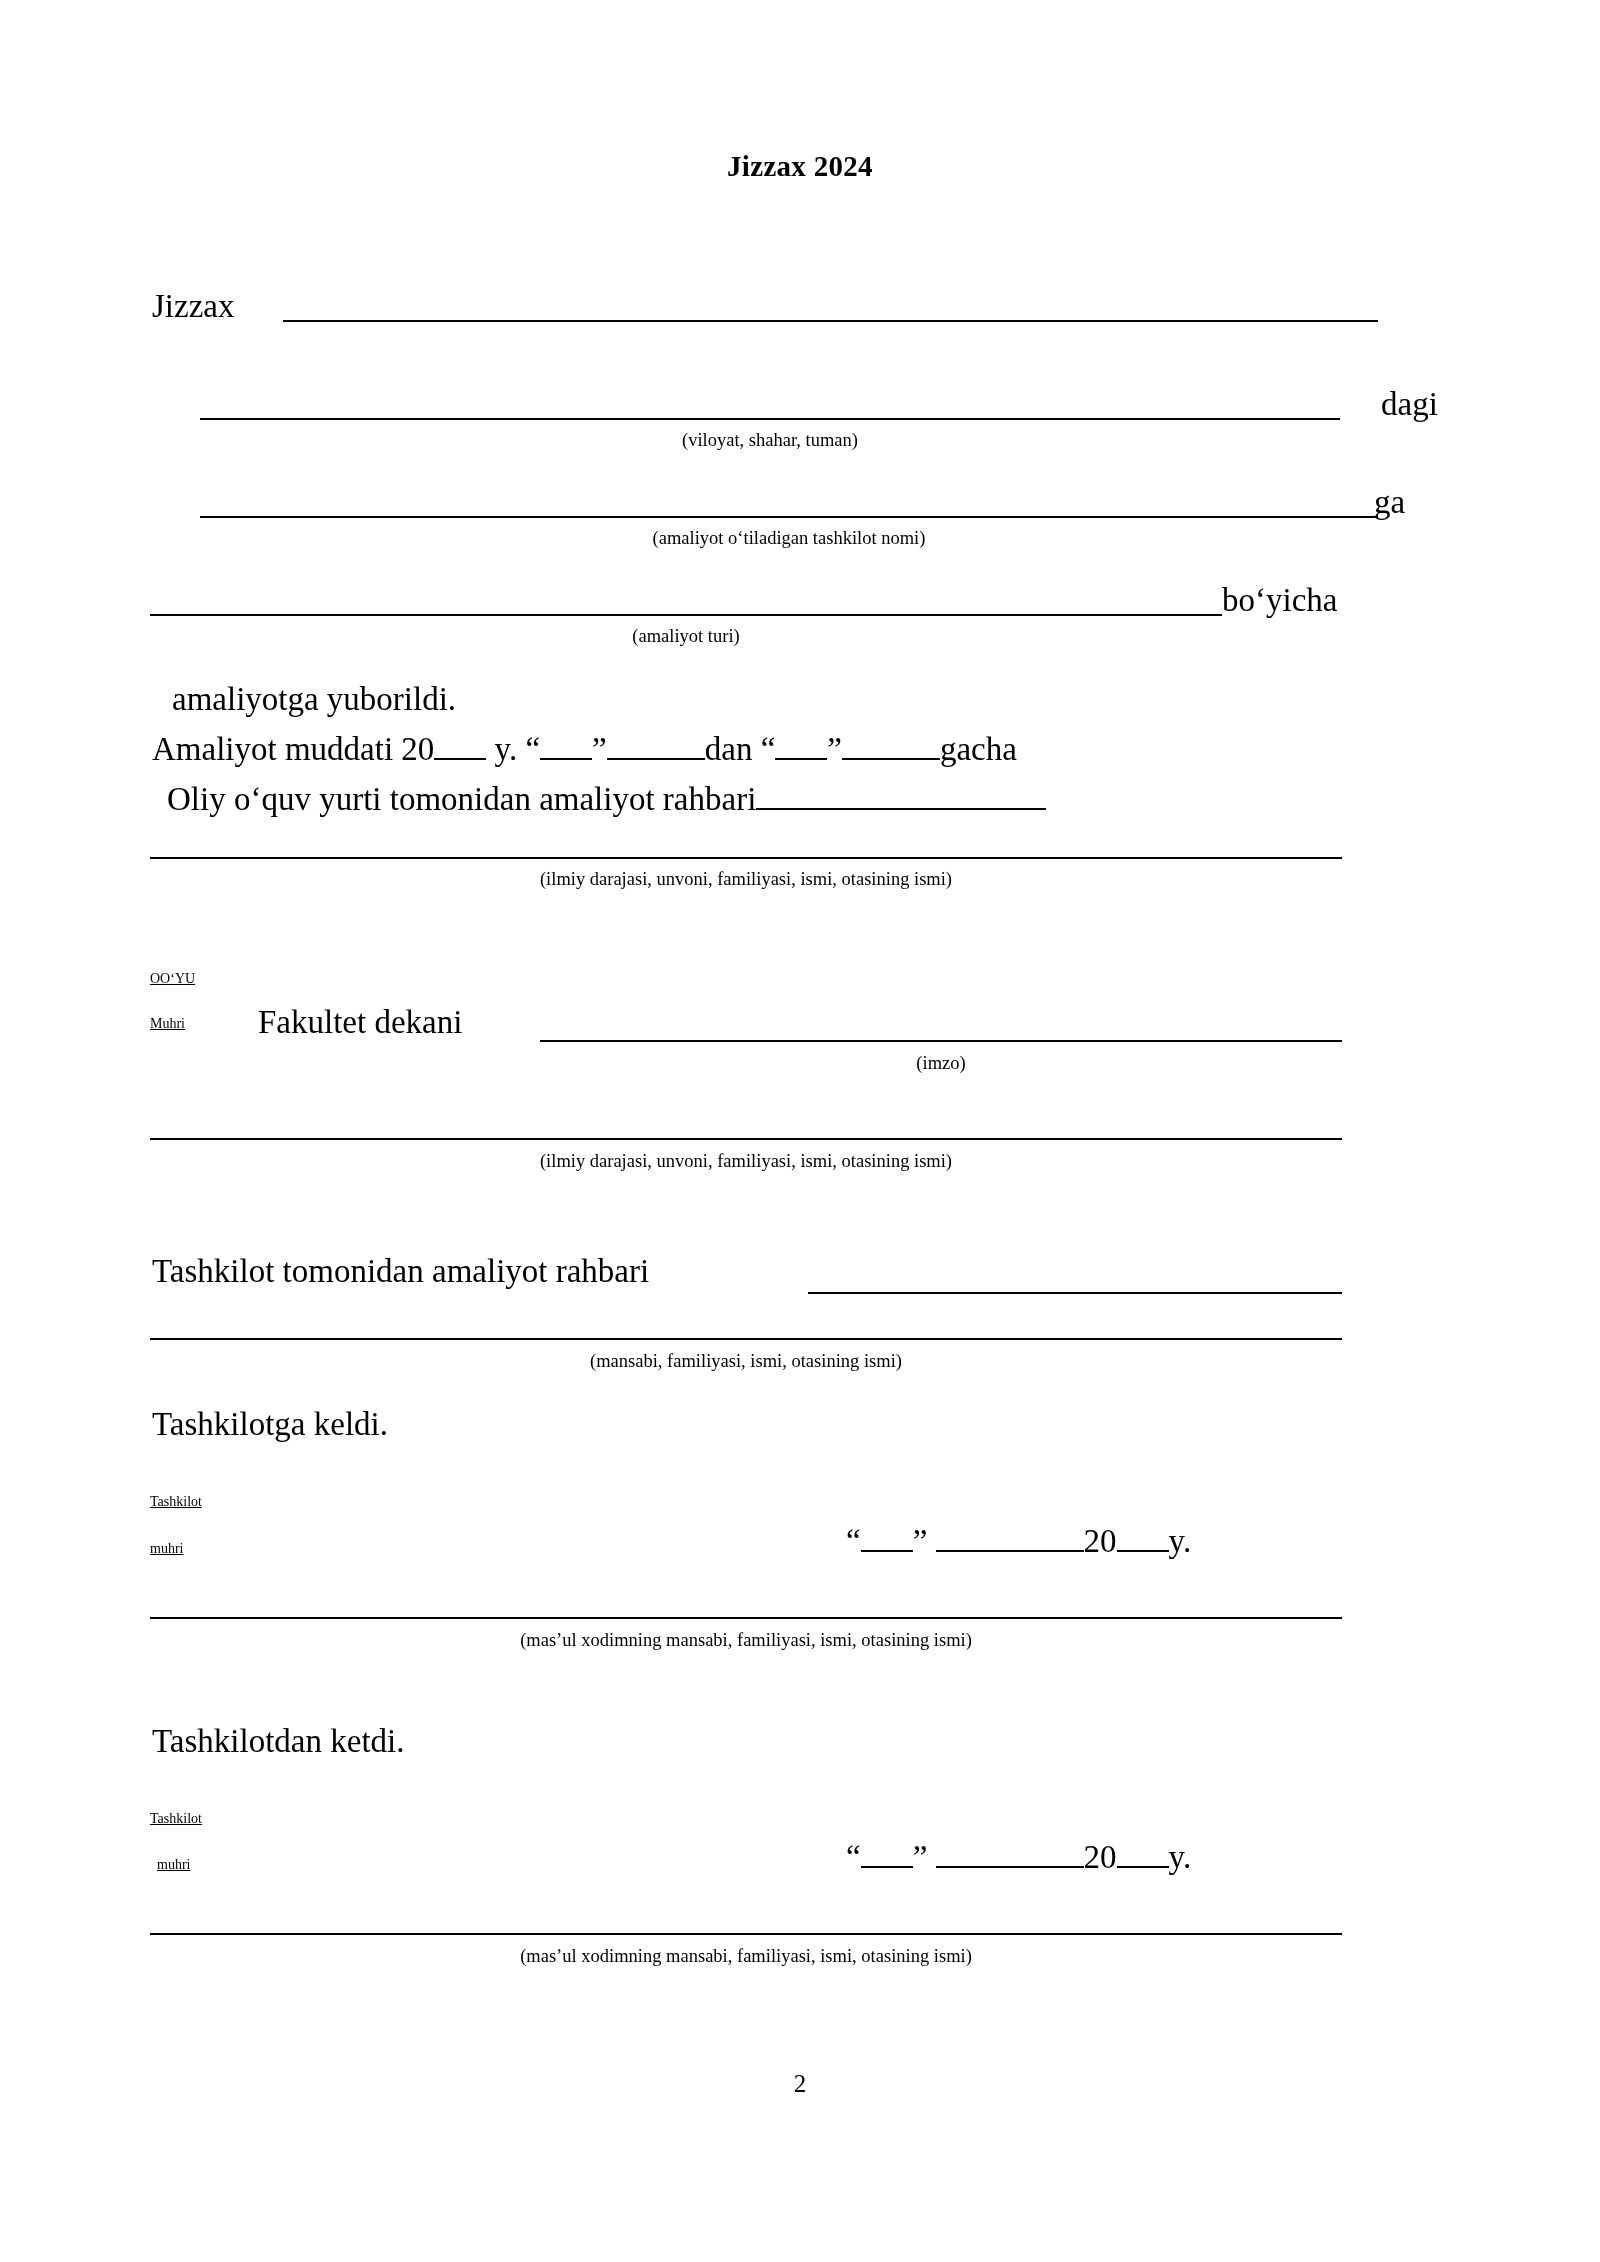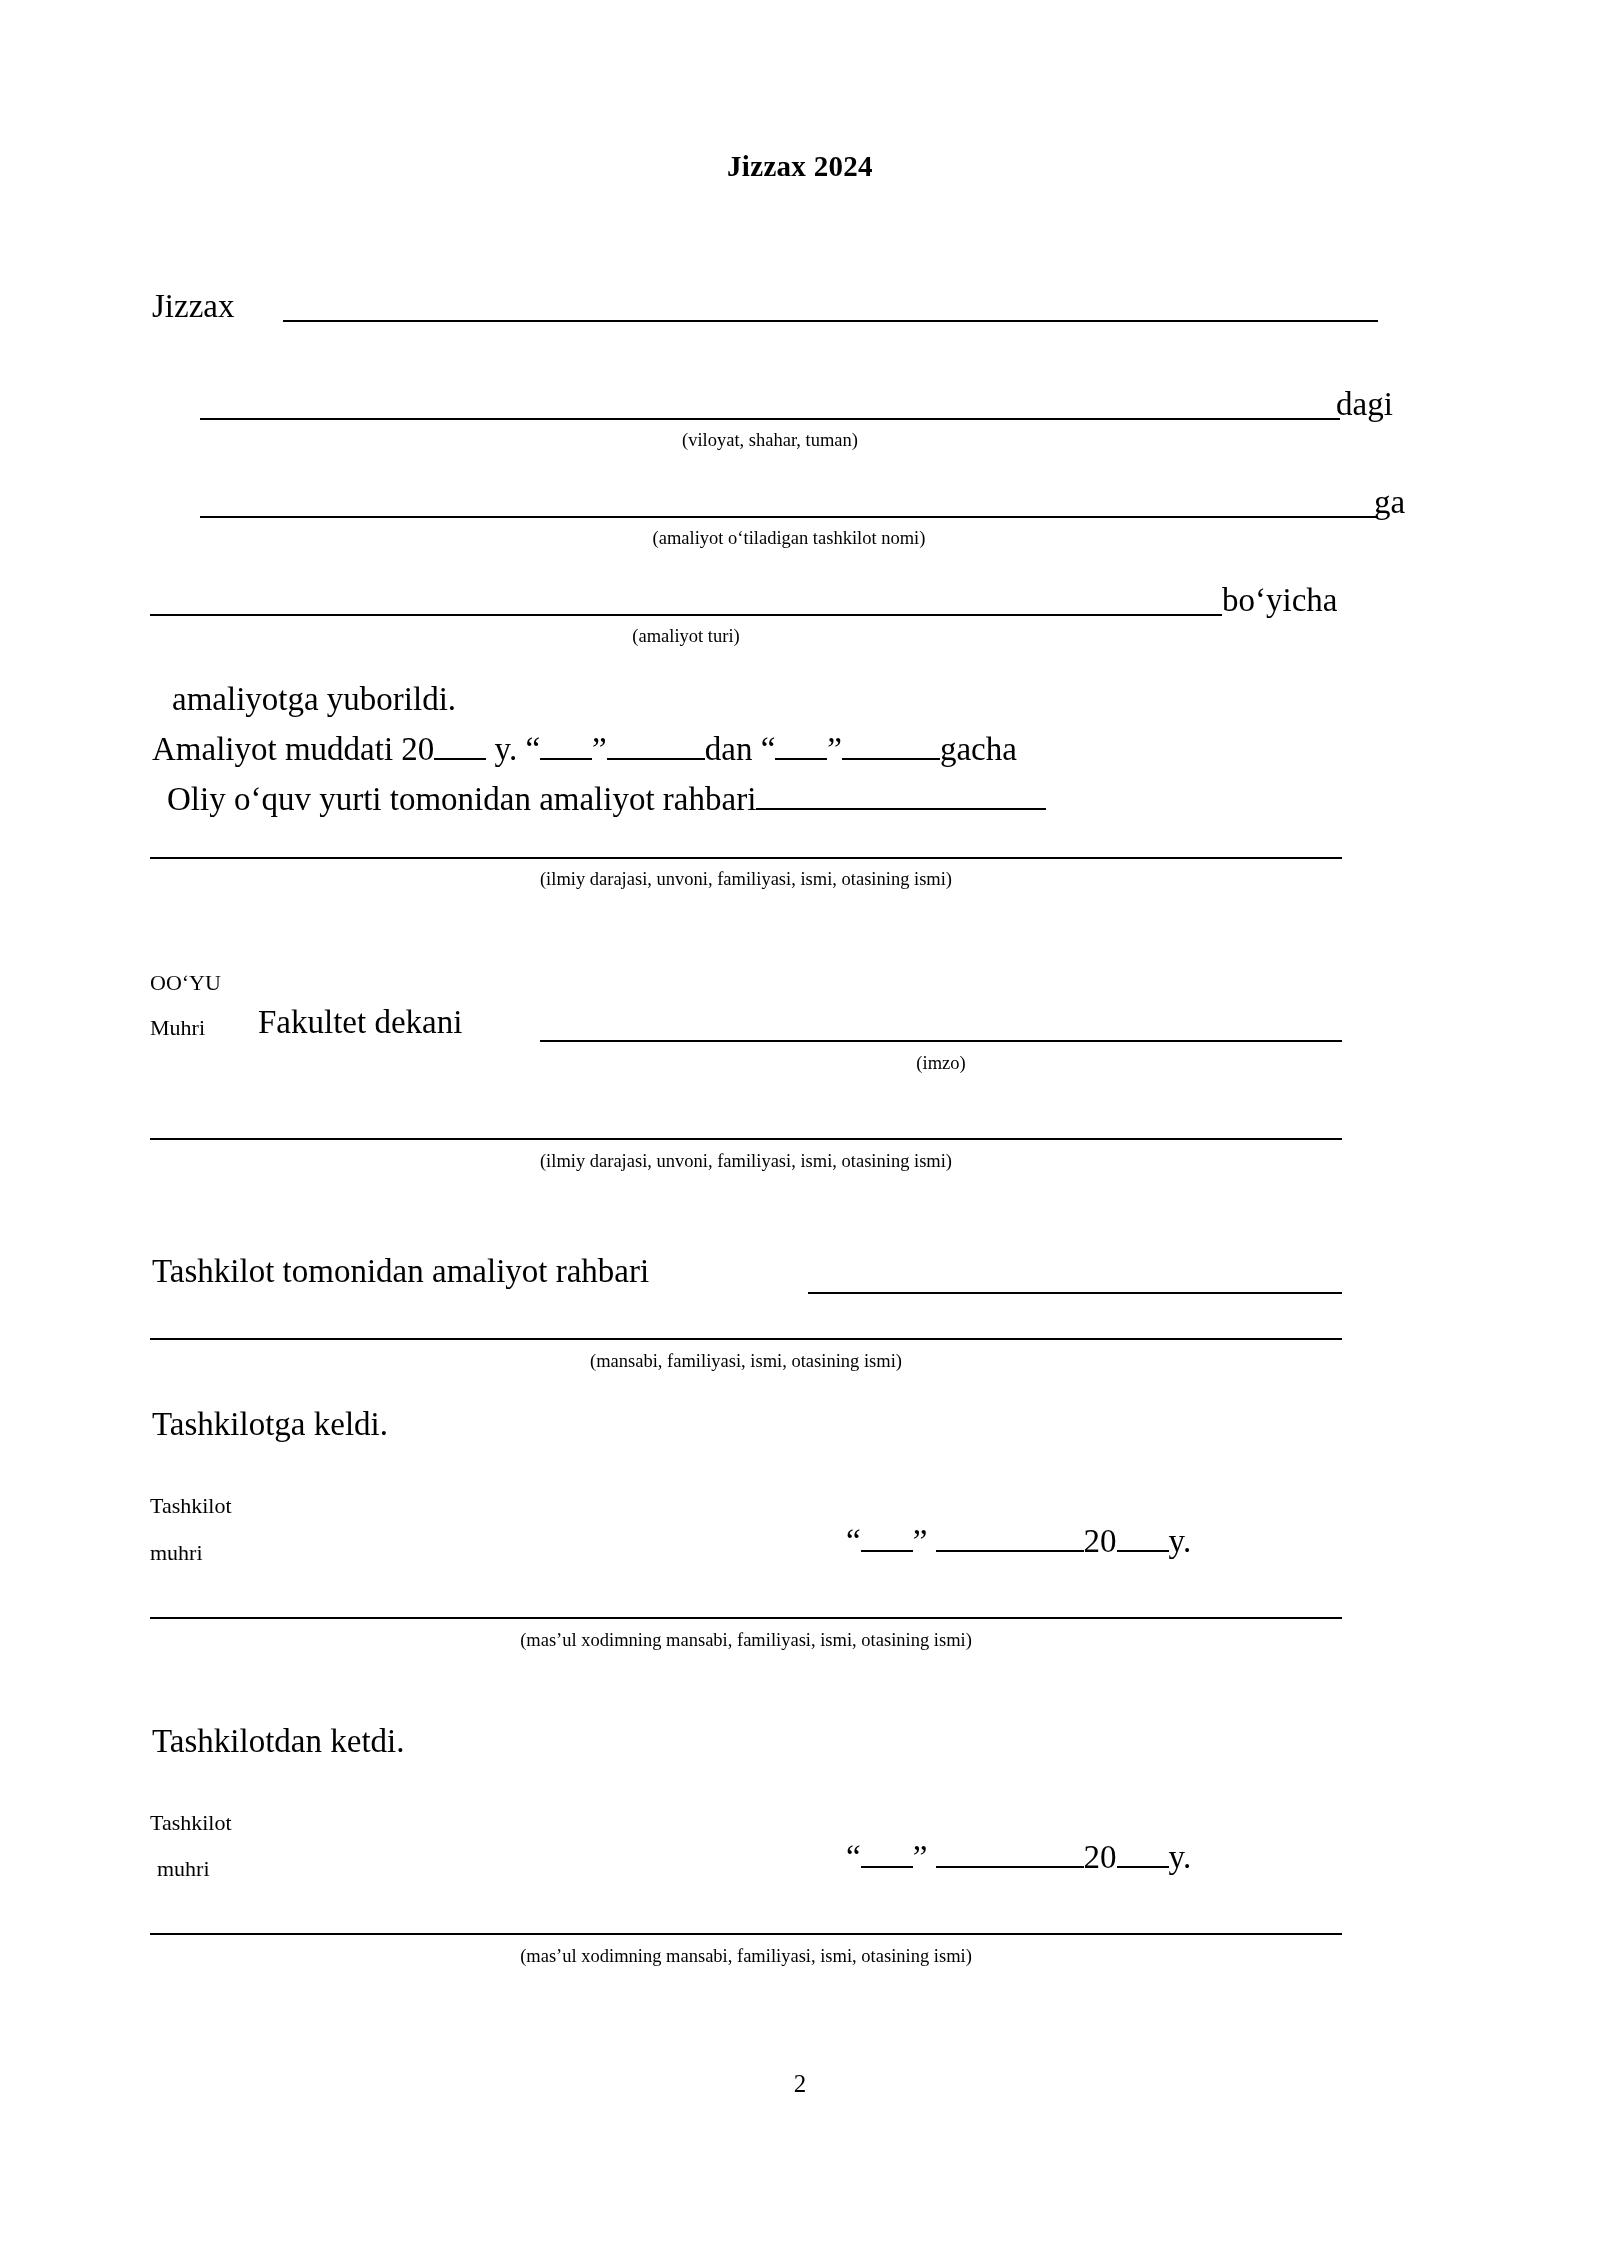--- a/index.html
+++ b/index.html
@@ -32,22 +32,23 @@
   
   .row {
     position: absolute;
     white-space: nowrap;
   }
   .big {
     font-size: 33px;
     line-height: 1;
   }
   .small-label {
-    font-size: 22px;
+    font-size: 14px;
     line-height: 1;
+    text-decoration: underline;
   }
   .caption {
     position: absolute;
     font-size: 18.5px;
     text-align: center;
     white-space: nowrap;
   }
 
   
   .rule {
@@ -80,21 +81,21 @@
 <body>
 
 <div class="page">
 
   <div class="doc-title">Jizzax 2024</div>
 
   <div class="row big" style="left:152px; top:290px;">Jizzax</div>
   <div class="rule" style="left:283px; top:320px; width:1095px;"></div>
 
   <div class="rule" style="left:200px; top:418px; width:1140px;"></div>
-  <div class="row big" style="left:1336px; top:388px;">dagi</div>
+  <div class="row big" style="left:1381px; top:388px;">dagi</div>
   <div class="caption" style="left:200px; top:430px; width:1140px;">(viloyat, shahar, tuman)</div>
 
   <div class="rule" style="left:200px; top:516px; width:1178px;"></div>
   <div class="row big" style="left:1374px; top:486px;">ga</div>
   <div class="caption" style="left:200px; top:528px; width:1178px;">(amaliyot o‘tiladigan tashkilot nomi)</div>
 
   <div class="rule" style="left:150px; top:614px; width:1072px;"></div>
   <div class="row big" style="left:1222px; top:584px;text-align:center;">bo‘yicha</div>
   <div class="caption" style="left:150px; top:626px; width:1072px;">(amaliyot turi)</div>
 

